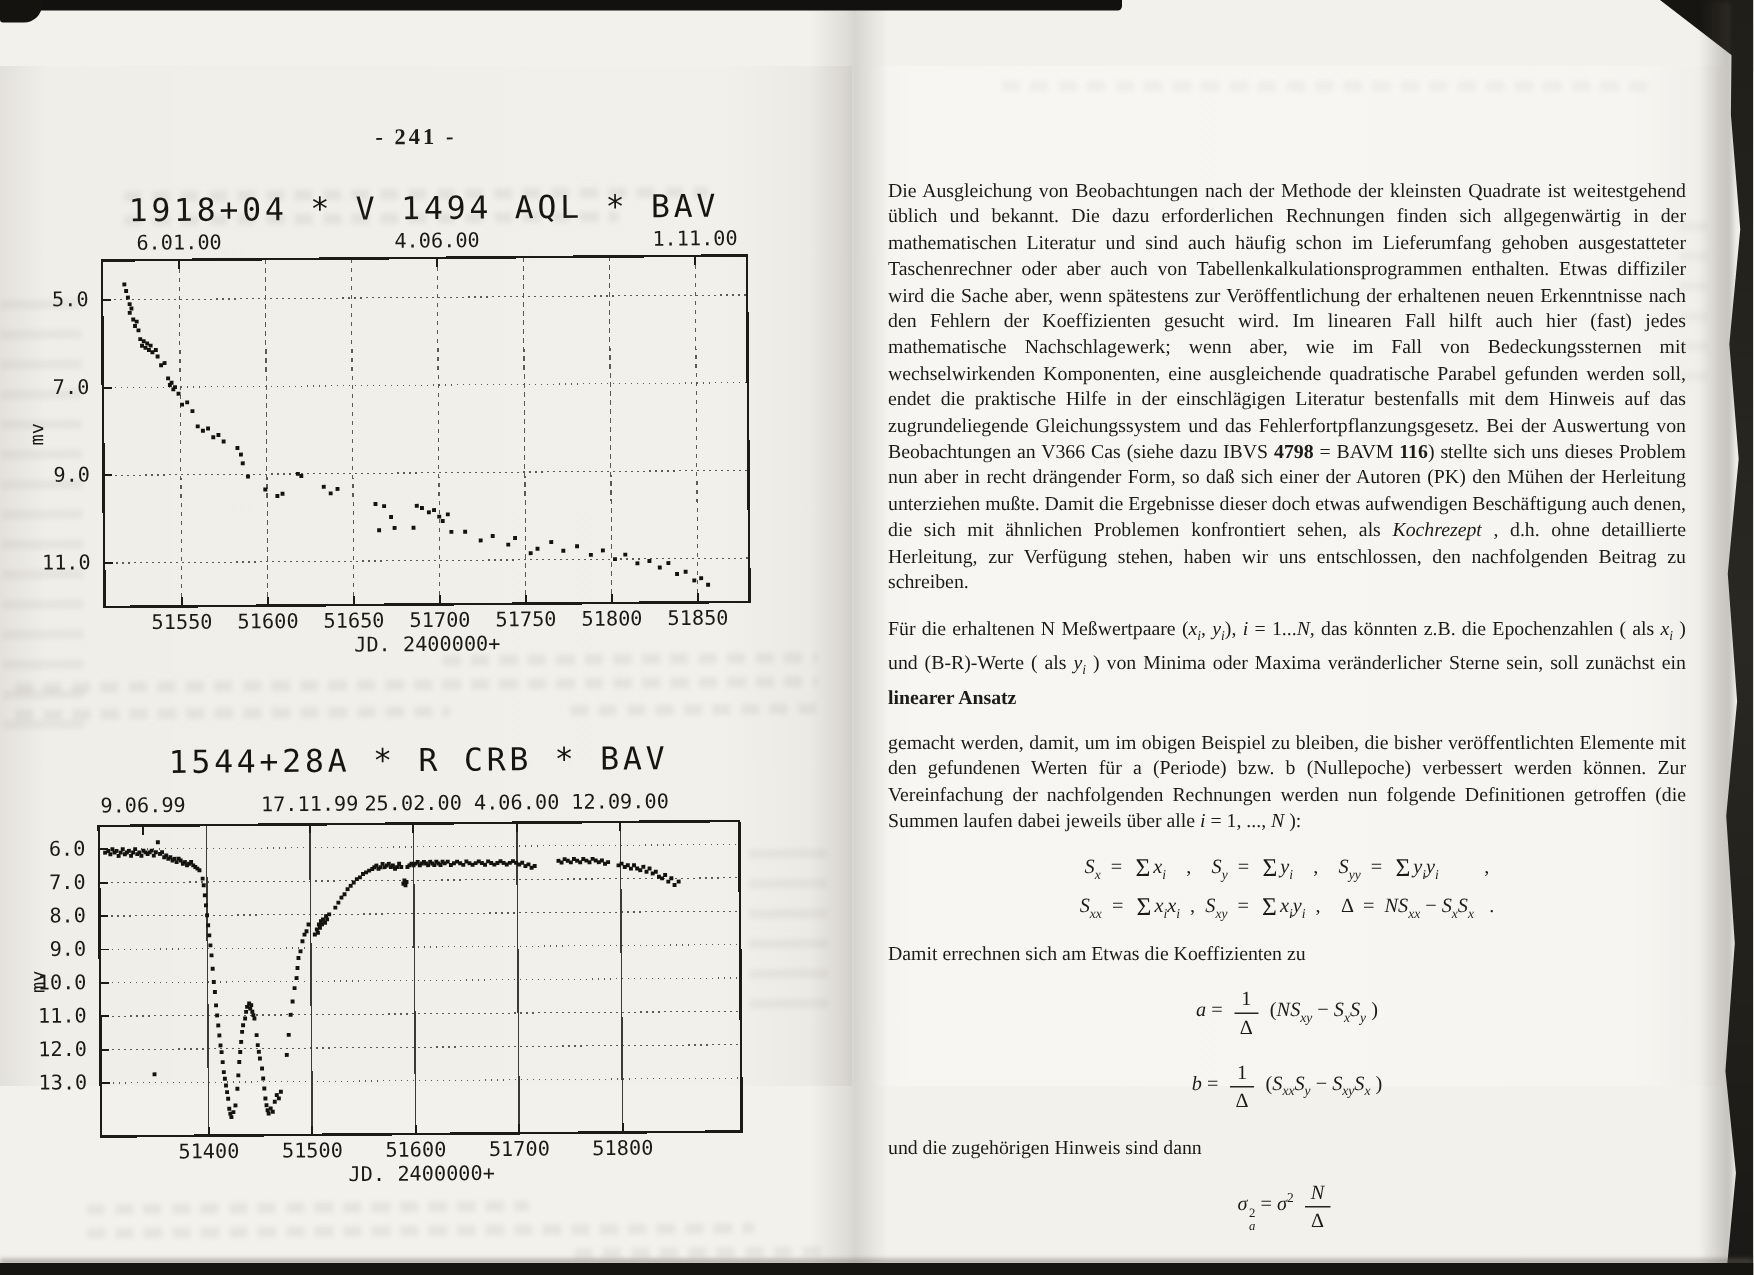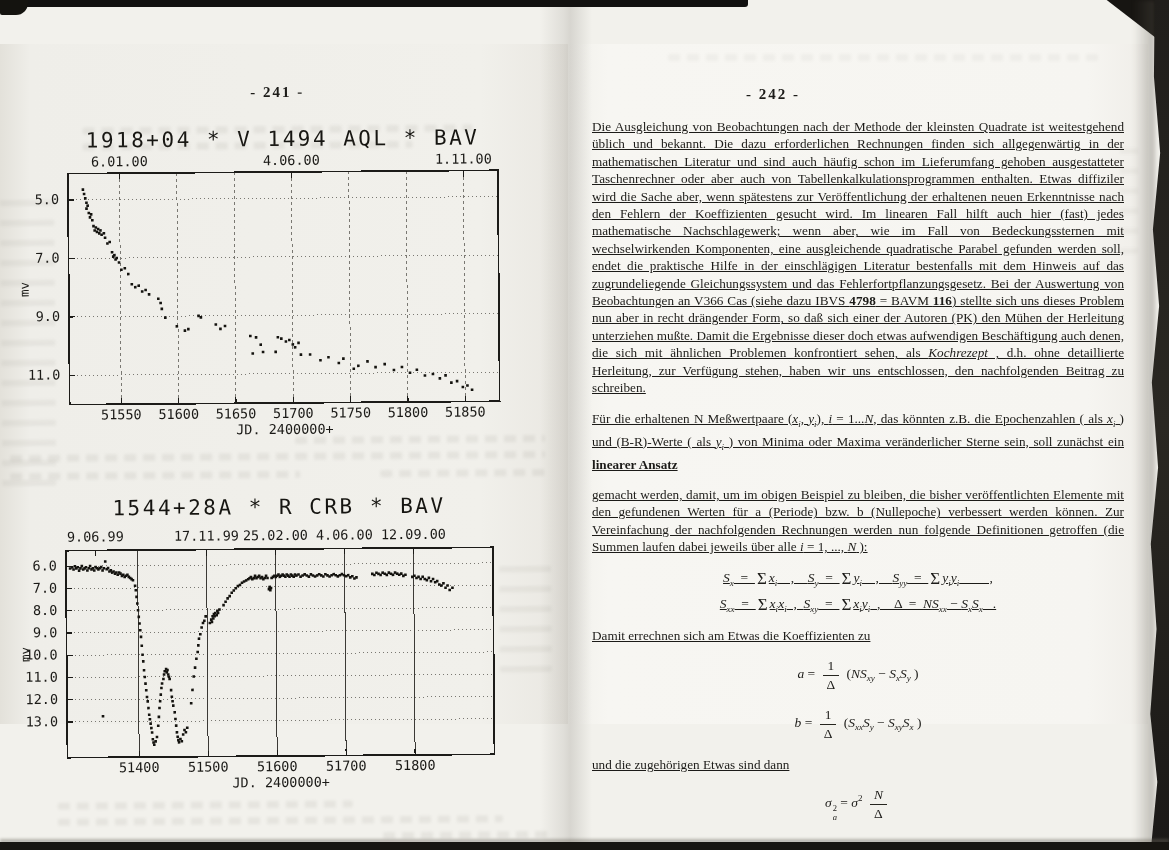--- a/index.html
+++ b/index.html
@@ -9,37 +9,37 @@
   .page{position:absolute;top:16px;height:680px;margin-top:28px;}
   .page-left{left:0;width:568px;background:linear-gradient(90deg,#e3e1da 0,#efeee9 30px,#f1f0eb 480px,#e9e7e1 568px);}
   .page-right{left:568px;width:580px;background:linear-gradient(90deg,#f1f0eb 0,#f7f6f2 40px,#f6f5f1 520px,#efede8 580px);}
   .tilt{position:absolute;left:0;top:0;width:568px;height:850px;transform:rotate(-0.45deg);transform-origin:280px 400px;}
   
   .pnum{position:absolute;font:bold 15px "Liberation Serif",serif;letter-spacing:2px;color:#1d1c19;}
   .pnum-left{left:0;top:40px;width:560px;text-align:center;}
   .pnum-right{left:0;top:42px;width:410px;text-align:center;}
   .textcol{position:absolute;left:24px;top:74px;width:532px;color:#1c1b18;}
   .doc-title{font:bold 15.5px "Liberation Serif",serif;text-align:center;margin:0 0 16px 0;letter-spacing:.4px;color:#171613;}
-  .para{font-size:13.2px;line-height:17.4px;text-align:justify;margin:0 0 13px 0;text-decoration:underline;}
+  .para{font-size:13.2px;line-height:17.4px;text-align:justify;margin:0 0 13px 0;}
   .para .b{font-weight:bold;}
   .para .i{font-style:italic;}
   .para sub.rvar{font-style:italic;font-size:9px;}
   
   .formula{text-align:center;font-size:13.5px;color:#1c1b18;margin:10px 0 12px 0;}
   .formula .fm-t{white-space:pre;}
   .formula .var{font-style:italic;font-family:"Liberation Serif",serif;}
   .formula sub{font-style:italic;font-size:9px;}
   .formula sup{font-size:9px;}
   .formula .sum{font-size:17px;vertical-align:-2px;padding:0 2px;}
   .frac{display:inline-block;text-align:center;vertical-align:middle;margin:0 4px;line-height:1;}
   .frac .num{display:block;padding:1px 4px 2px 4px;border-bottom:1px solid #26251f;}
   .frac .den{display:block;padding:2px 4px 0 4px;}
   .supsub{display:inline-flex;flex-direction:column;font-size:8.5px;line-height:1.1;vertical-align:-4px;margin-left:1px;}
   .supsub .ss-sub{font-style:italic;}
-  .f-tight{margin:6px 0;text-decoration:underline;}
+  .f-tight{margin:6px 0;}
   .f-roomy{margin:14px 0 16px 0;}
   
   svg.chart{position:absolute;left:0;}
   svg.chart text{font-family:"DejaVu Sans Mono",monospace;fill:#1b1a17;}
   
   .bleed,.bleedcol{position:absolute;border-radius:2px;pointer-events:none;}
   .bleed{height:7px;background:repeating-linear-gradient(90deg,rgba(108,104,94,.55) 0 12px,rgba(108,104,94,0) 12px 19px);filter:blur(1.6px);opacity:.17;}
   .bleedcol{background:repeating-linear-gradient(0deg,rgba(108,104,94,.5) 0 6px,rgba(108,104,94,0) 6px 20px);filter:blur(1.8px);opacity:.15;}
   .faint{opacity:.10;}
   
@@ -519,41 +519,40 @@
       <div class="bleed" style="top:427px;left:10px;width:290px"></div>
       <div class="bleed" style="top:427px;left:380px;width:165px"></div>
       <div class="bleedcol" style="top:520px;left:498px;width:52px;height:110px"></div>
       <div class="bleed" style="top:757px;left:55px;width:295px"></div>
       <div class="bleed" style="top:773px;left:55px;width:445px"></div>
       <div class="bleed" style="top:789px;left:380px;width:165px"></div>
     </div>
   </div>
 
   <div class="page page-right">
-    <div class="pnum pnum-right">- 242 -</div>
     <div class="bleed faint" style="top:10px;left:100px;width:430px"></div>
     <div class="bleedcol faint" style="top:90px;left:552px;width:18px;height:120px"></div>
 
     <div class="textcol">
 
       <p class="para"><span>Die Ausgleichung von Beobachtungen nach der Methode der kleinsten Quadrate ist weitestgehend üblich und bekannt. Die dazu erforderlichen Rechnungen finden sich allgegenwärtig in der mathematischen Literatur und sind auch häufig schon im Lieferumfang gehoben ausgestatteter Taschenrechner oder aber auch von Tabellenkalkulationsprogrammen enthalten. Etwas diffiziler wird die Sache aber, wenn spätestens zur Veröffentlichung der erhaltenen neuen Erkenntnisse nach den Fehlern der Koeffizienten gesucht wird. Im linearen Fall hilft auch hier (fast) jedes mathematische Nachschlagewerk; wenn aber, wie im Fall von Bedeckungssternen mit wechselwirkenden Komponenten, eine ausgleichende quadratische Parabel gefunden werden soll, endet die praktische Hilfe in der einschlägigen Literatur bestenfalls mit dem Hinweis auf das zugrundeliegende Gleichungssystem und das Fehlerfortpflanzungsgesetz. Bei der Auswertung von Beobachtungen an V366 Cas (siehe dazu IBVS </span><span class="b">4798</span><span> = BAVM </span><span class="b">116</span><span>) stellte sich uns dieses Problem nun aber in recht drängender Form, so daß sich einer der Autoren (PK) den Mühen der Herleitung unterziehen mußte. Damit die Ergebnisse dieser doch etwas aufwendigen Beschäftigung auch denen, die sich mit ähnlichen Problemen konfrontiert sehen, als </span><span class="i">Kochrezept</span><span> , d.h. ohne detaillierte Herleitung, zur Verfügung stehen, haben wir uns entschlossen, den nachfolgenden Beitrag zu schreiben.</span></p>
       <p class="para"><span>Für die erhaltenen N Meßwertpaare (</span><span class="i">x</span><sub class="rvar">i</sub><span>, </span><span class="i">y</span><sub class="rvar">i</sub><span>), </span><span class="i">i</span><span> = 1...</span><span class="i">N</span><span>, das könnten z.B. die Epochenzahlen ( als </span><span class="i">x</span><sub class="rvar">i</sub><span> ) und (B-R)-Werte ( als </span><span class="i">y</span><sub class="rvar">i</sub><span> ) von Minima oder Maxima veränderlicher Sterne sein, soll zunächst ein </span><span class="b">linearer Ansatz</span></p>
 
 
       <p class="para"><span>gemacht werden, damit, um im obigen Beispiel zu bleiben, die bisher veröffentlichten Elemente mit den gefundenen Werten für a (Periode) bzw. b (Nullepoche) verbessert werden können. Zur Vereinfachung der nachfolgenden Rechnungen werden nun folgende Definitionen getroffen (die Summen laufen dabei jeweils über alle </span><span class="i">i</span><span> = 1, ..., </span><span class="i">N</span><span> ):</span></p>
 
       <div class="formula f-tight"><span class="var">S</span><sub>x</sub><span class="fm-t">  =  </span><span class="sum">Σ</span><span class="var">x</span><sub>i</sub><span class="fm-t">    ,    </span><span class="var">S</span><sub>y</sub><span class="fm-t">  =  </span><span class="sum">Σ</span><span class="var">y</span><sub>i</sub><span class="fm-t">    ,    </span><span class="var">S</span><sub>yy</sub><span class="fm-t">  =  </span><span class="sum">Σ</span><span class="var">y</span><sub>i</sub><span class="var">y</span><sub>i</sub><span class="fm-t">         ,</span></div>
       <div class="formula f-tight"><span class="var">S</span><sub>xx</sub><span class="fm-t">  =  </span><span class="sum">Σ</span><span class="var">x</span><sub>i</sub><span class="var">x</span><sub>i</sub><span class="fm-t">  ,  </span><span class="var">S</span><sub>xy</sub><span class="fm-t">  =  </span><span class="sum">Σ</span><span class="var">x</span><sub>i</sub><span class="var">y</span><sub>i</sub><span class="fm-t">  ,    Δ  =  </span><span class="var">N</span><span class="var">S</span><sub>xx</sub><span class="fm-t"> − </span><span class="var">S</span><sub>x</sub><span class="var">S</span><sub>x</sub><span class="fm-t">   .</span></div>
 
       <p class="para" style="margin-top:12px"><span>Damit errechnen sich am Etwas die Koeffizienten zu</span></p>
 
       <div class="formula f-roomy"><span class="var">a</span><span class="fm-t"> = </span><span class="frac"><span class="num"><span class="fm-t">1</span></span><span class="den"><span class="fm-t">Δ</span></span></span><span class="fm-t"> (</span><span class="var">N</span><span class="var">S</span><sub>xy</sub><span class="fm-t"> − </span><span class="var">S</span><sub>x</sub><span class="var">S</span><sub>y</sub><span class="fm-t"> )</span></div>
       <div class="formula f-roomy"><span class="var">b</span><span class="fm-t"> = </span><span class="frac"><span class="num"><span class="fm-t">1</span></span><span class="den"><span class="fm-t">Δ</span></span></span><span class="fm-t"> (</span><span class="var">S</span><sub>xx</sub><span class="var">S</span><sub>y</sub><span class="fm-t"> − </span><span class="var">S</span><sub>xy</sub><span class="var">S</span><sub>x</sub><span class="fm-t"> )</span></div>
 
-      <p class="para"><span>und die zugehörigen Etwas sind dann</span></p>
+      <p class="para"><span>und die zugehörigen Hinweis sind dann</span></p>
 
       <div class="formula f-roomy"><span class="var">σ</span><span class="supsub">
             <span class="ss-sup">2</span>
             <span class="ss-sub">a</span>
           </span><span class="fm-t"> = </span><span class="var">σ</span><sup>2</sup><span class="fm-t"> </span><span class="frac"><span class="num"><span class="var">N</span></span><span class="den"><span class="fm-t">Δ</span></span></span></div>
 
     </div>
   </div>
 
   <div class="gutter"></div>

